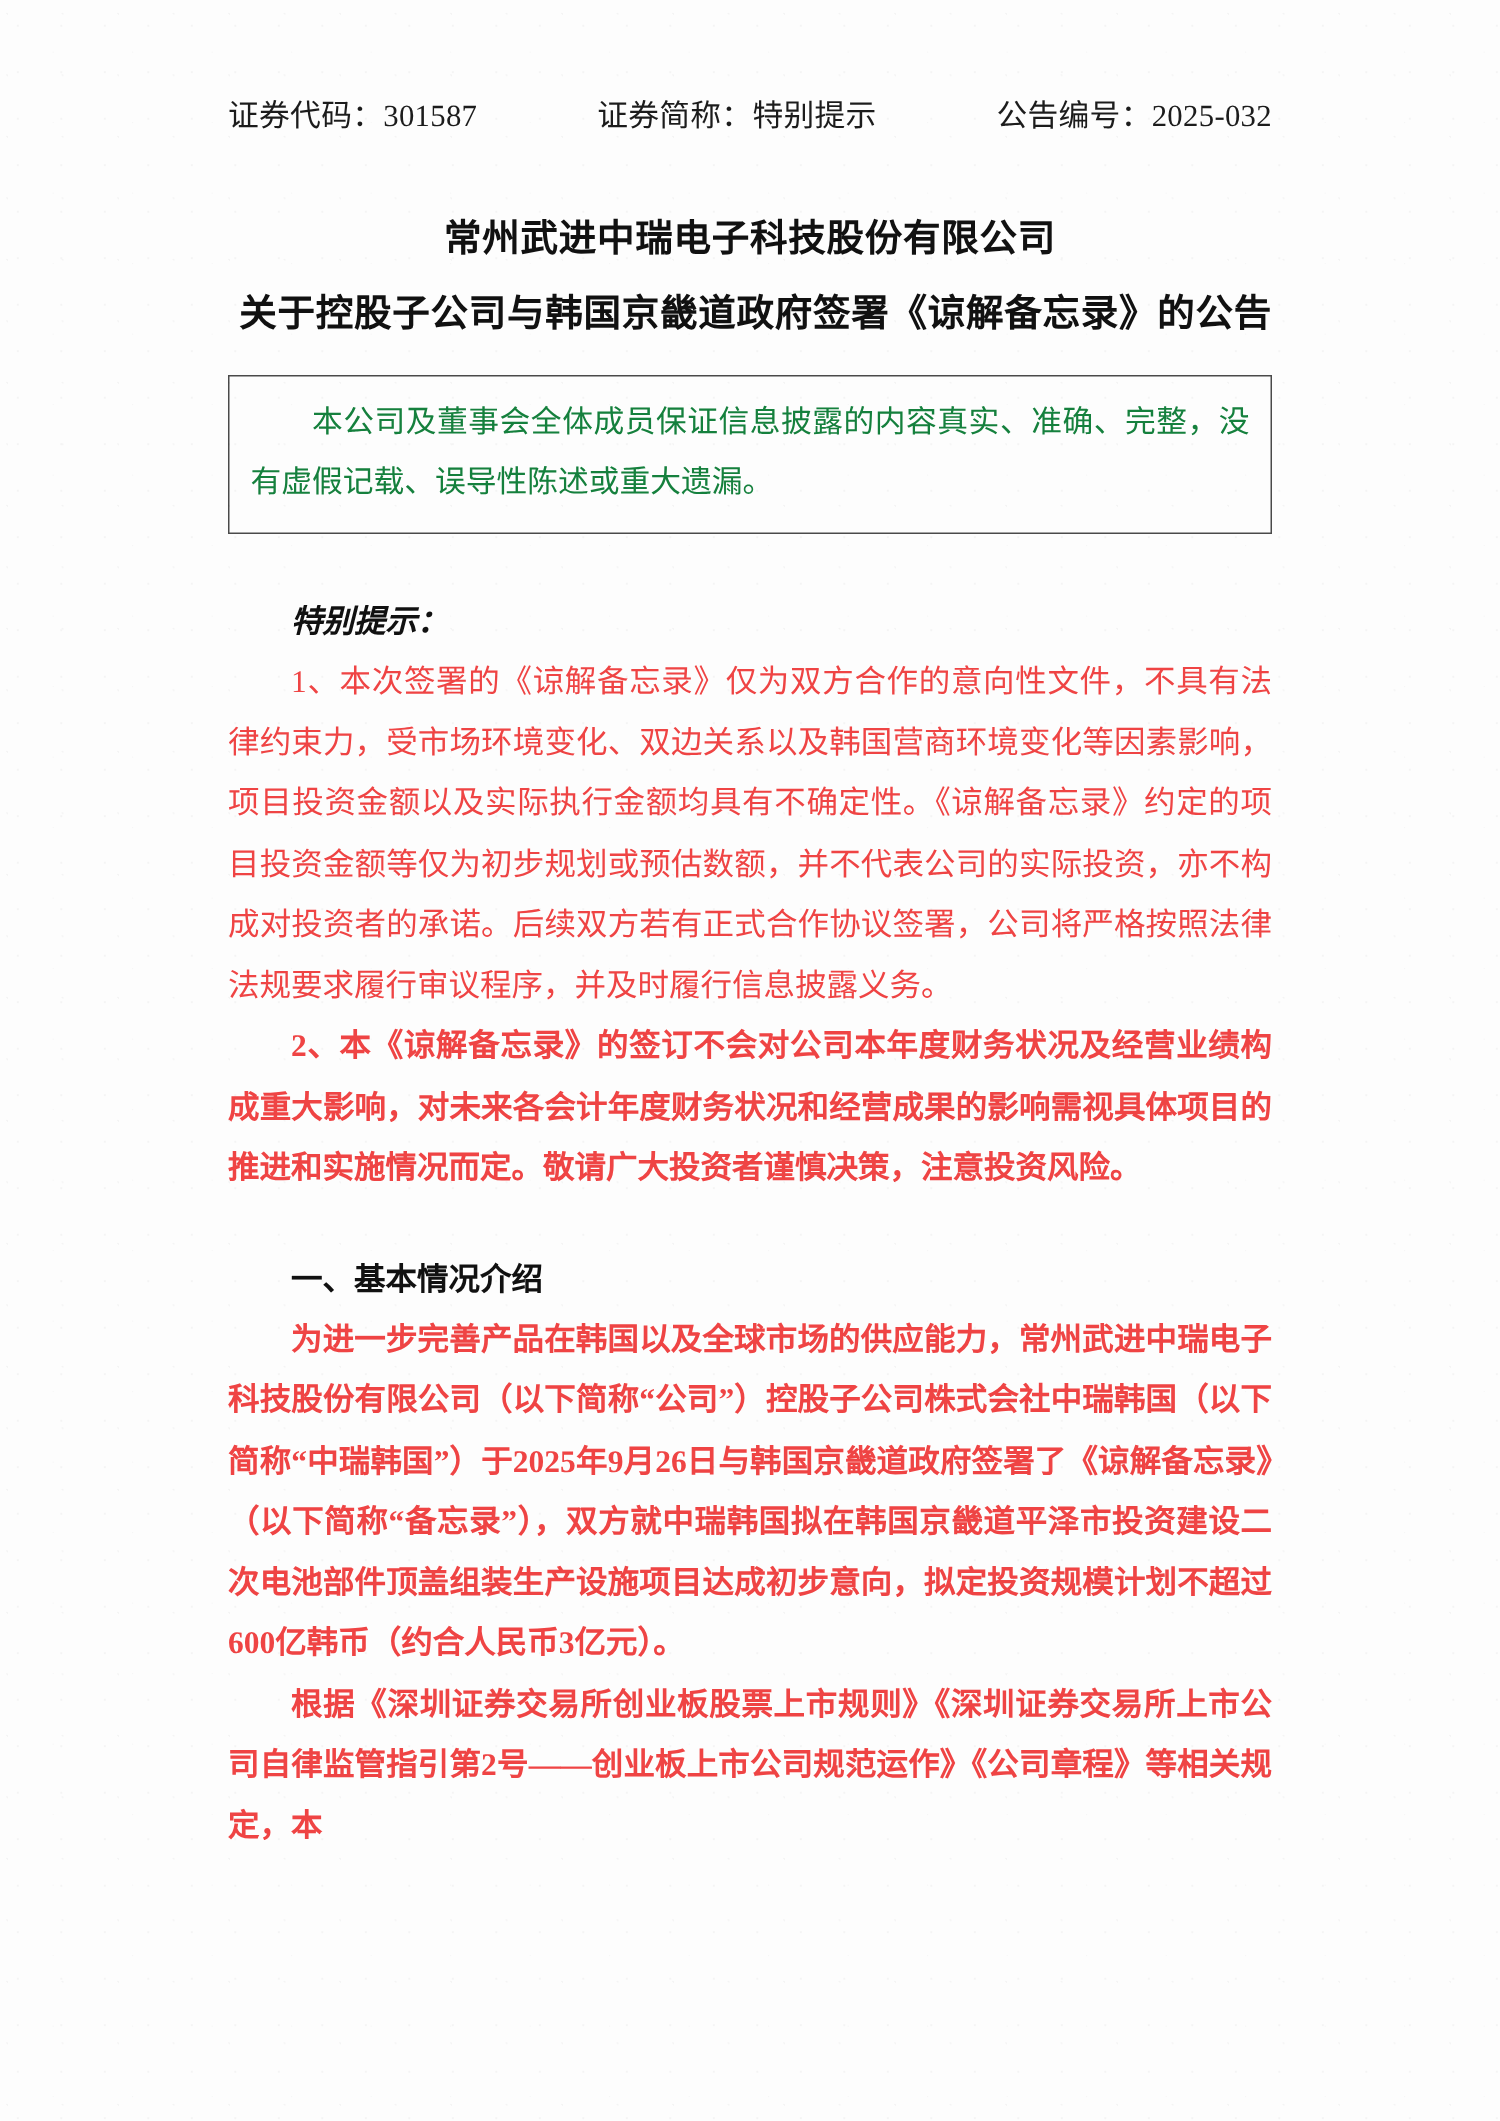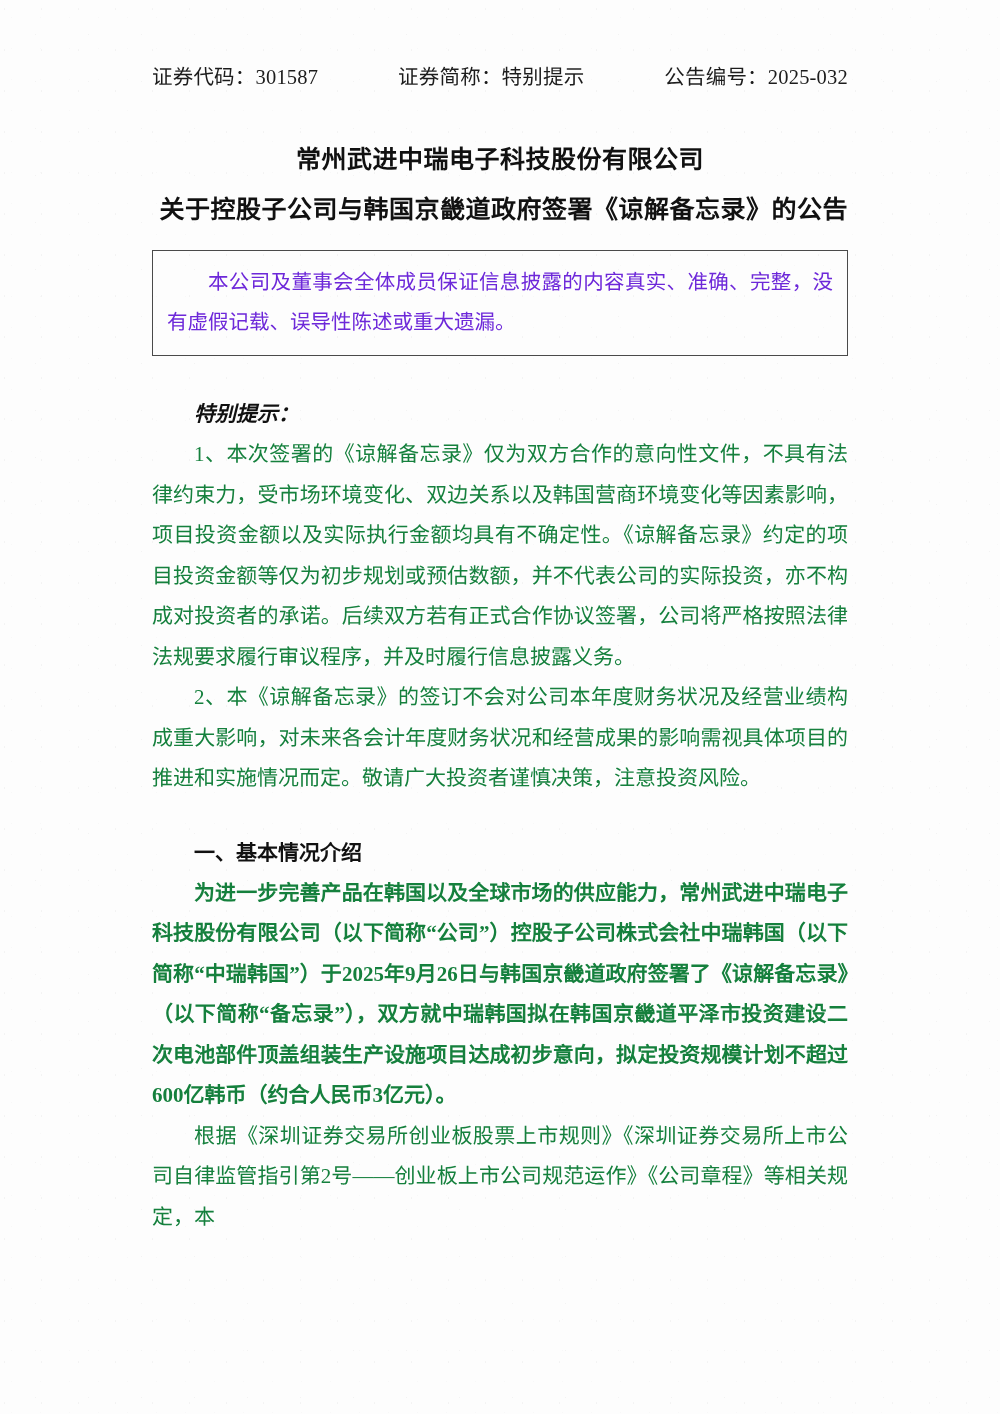--- a/index.html
+++ b/index.html
@@ -67,21 +67,21 @@
     padding: 11px 14px 13px 14px;
     box-sizing: border-box;
   }
   .disclaim-text {
     font-size: 20.5px;
     line-height: 40px;
     text-align: justify;
     text-justify: inter-ideograph;
     text-indent: 2em;
     margin: 0;
-    color: #6d28d9;
+    color: #15803d;
   }
 
   
   .section-label {
     font-size: 21px;
     font-weight: bold;
     line-height: 40px;
     text-indent: 2em;
     margin: 0;
     color: #111;
@@ -89,25 +89,25 @@
   .tip-label { margin-top: 38px; font-style: italic; }
   .sec-heading { margin-top: 34px; }
 
   p.body-par {
     font-size: 21px;
     line-height: 40.5px;
     text-align: justify;
     text-justify: inter-ideograph;
     text-indent: 2em;
     margin: 0;
-    color: #15803d;
+    color: #ef4444;
     word-break: break-all;
   }
   p.body-par + p.body-par { margin-top: 0; }
-  .par-gap { margin-top: 0px; }
+  .par-gap { margin-top: 0px; font-weight: bold; }
   .after-heading { margin-top: 0px; font-weight: bold; }
 
   
   .scan-noise {
     position: absolute;
     inset: 0;
     pointer-events: none;
     opacity: 0.035;
     background-image:
       radial-gradient(circle at 13% 22%, #000 0.6px, transparent 0.7px),

